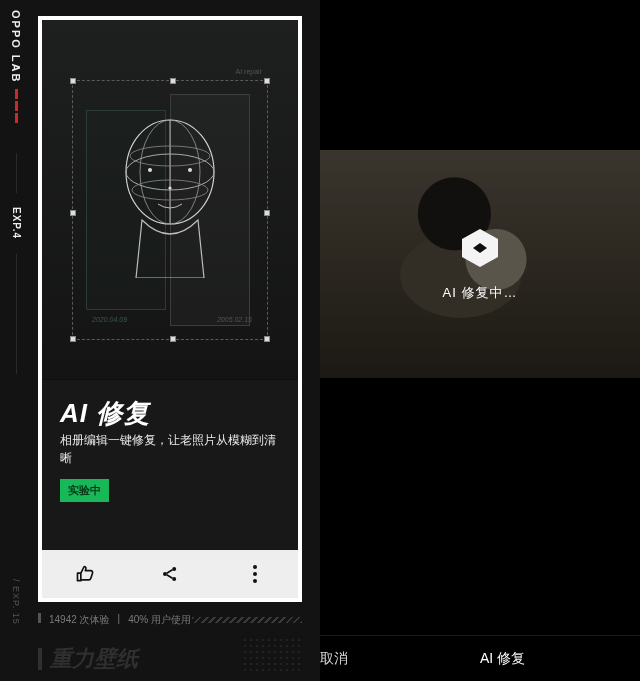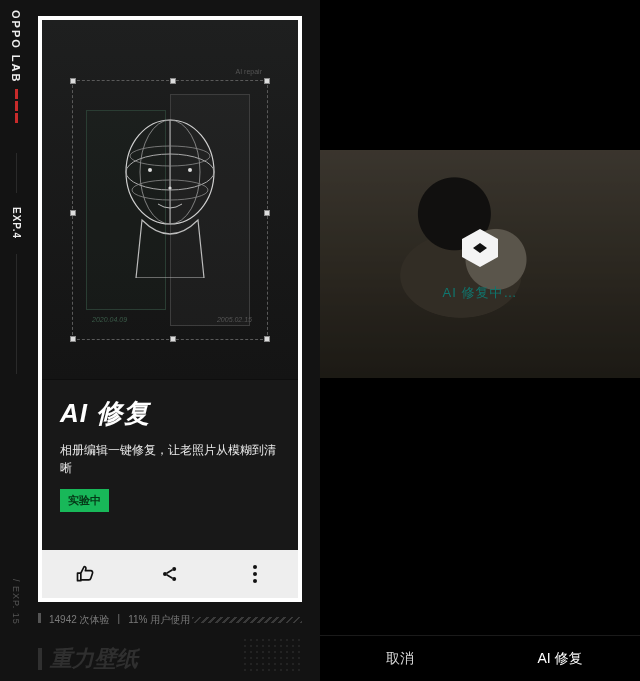--- a/index.html
+++ b/index.html
@@ -29,21 +29,21 @@
 .box1{position:absolute;left:44px;top:90px;width:80px;height:200px;border:1px solid #2a3d33;background:rgba(30,60,40,.12)}
 .box2{position:absolute;left:128px;top:74px;width:80px;height:232px;border:1px solid #3d3d3d;background:rgba(200,200,200,.04)}
 .sig1{position:absolute;left:50px;bottom:56px;font-size:7px;color:#3a5a48;font-style:italic}
 .sig2{position:absolute;right:46px;bottom:56px;font-size:7px;color:#555;font-style:italic}
 .head{position:absolute;left:70px;top:88px;width:116px;height:170px}
 .head svg{width:100%;height:100%}
 .label-ar{position:absolute;right:36px;top:48px;font-size:7px;color:#555}
 
 .txtblk{padding:16px 18px 10px;flex:1}
 .title{font-size:26px;font-weight:700;font-style:italic;letter-spacing:1px}
-.desc{font-size:12px;color:#eaeaea;margin-top:10px;line-height:1.5;font-weight:500}
+.desc{font-size:12px;color:#eaeaea;line-height:1.5;font-weight:500}
 .badge{display:inline-block;margin-top:12px;background:#18b859;color:#053817;font-size:11px;font-weight:600;padding:4px 8px}
 .btnrow{height:48px;background:#eeeeee;display:flex;align-items:stretch}
 .btnrow .ib{flex:1;display:flex;align-items:center;justify-content:center;color:#111}
 .btnrow .ib svg{width:20px;height:20px}
 .btnrow .ib.more svg{width:4px;height:18px}
 
 .stats{position:absolute;left:38px;bottom:54px;font-size:10px;color:#7a7a7a;display:flex;align-items:flex-start;gap:8px}
 .stats .bar{width:3px;height:10px;background:#555}
 .hatch{position:absolute;left:192px;bottom:58px;width:110px;height:6px;background:repeating-linear-gradient(-45deg,#3a3a3a 0 2px,transparent 2px 5px)}
 .next{position:absolute;left:38px;bottom:0;height:44px;display:flex;align-items:center;gap:8px;color:#3e3e3e;overflow:hidden;width:264px}
@@ -55,24 +55,24 @@
 .photo{position:absolute;top:150px;left:0;width:320px;height:228px;overflow:hidden}
 .photo .img{width:100%;height:100%;background:
  radial-gradient(circle at 55% 48%,#e6dccb 0 30px,transparent 31px),
  radial-gradient(circle at 42% 28%,#1d1a15 0 36px,transparent 37px),
  radial-gradient(ellipse at 44% 55%,#7c6a54 0 60px,transparent 61px),
  linear-gradient(180deg,#8e8270 0%,#5f543f 60%,#3b3424 100%);
  filter:sepia(.3) contrast(.85) brightness(.6) blur(.4px)}
 .ovl{position:absolute;inset:0;background:rgba(0,0,0,.35);display:flex;flex-direction:column;align-items:center;justify-content:center;gap:14px}
 .hex{width:44px;height:44px;position:relative}
 .hex svg{width:100%;height:100%}
-.ovl .lt{font-size:13px;color:#0f766e;letter-spacing:1px}
+.ovl .lt{font-size:13px;color:#ffffff;letter-spacing:1px}
 .ht{position:absolute;bottom:58px;width:100%;text-align:center;font-size:10px;color:#4d4d4d}
 .bbar{position:absolute;bottom:0;left:0;width:100%;height:46px;border-top:1px solid #1a1a1a;display:flex;align-items:center}
-.bbar .bb{flex:1;text-align:center;font-size:14px}
+.bbar .bb{flex:1;font-size:14px}
 .bbar .bb.cancel{color:#d9d9d9}
 .bbar .bb.act{color:#fff;font-weight:500}
 .bbar .bb.save{color:#3a3a3a}
 </style>
 </head>
 <body>
 
 <div class="root">
 
   <div class="left">
@@ -150,21 +150,21 @@
               <circle cx="2" cy="16" r="2" fill="#111"></circle>
             </svg>
         </div>
       </div>
     </div>
 
     <div class="stats">
       <span class="bar"></span>
       <span>14942 次体验</span>
       <span>|</span>
-      <span>11% 用户使用</span>
+      <span>40% 用户使用</span>
     </div>
     <div class="hatch"></div>
 
     <div class="next">
       <span class="bar"></span>
       <span class="t">重力壁纸</span>
     </div>
     <div class="dots"></div>
   </div>
 

